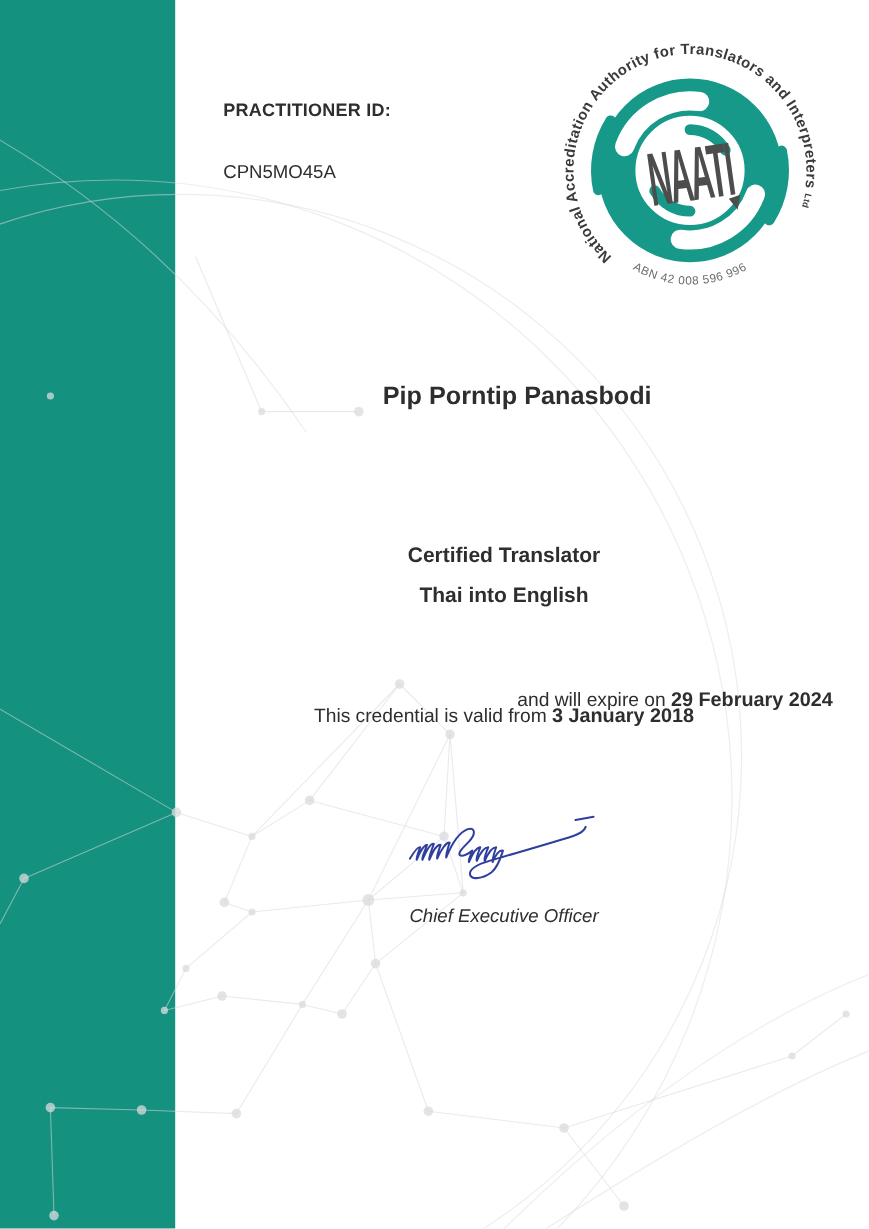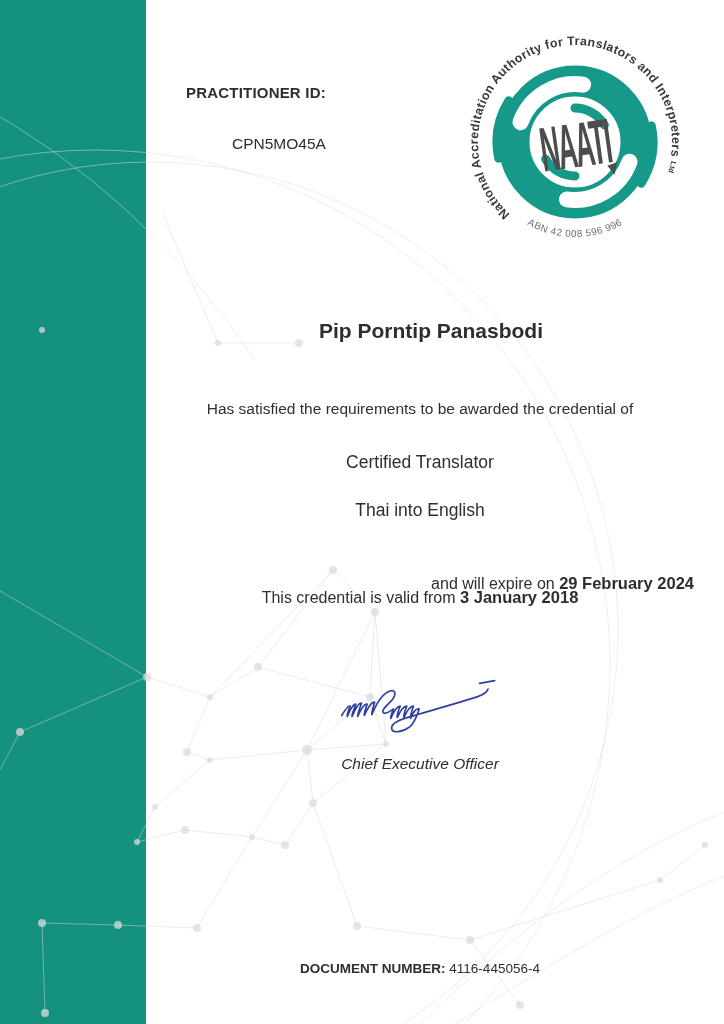--- a/index.html
+++ b/index.html
@@ -10,29 +10,29 @@
     --abn-gray:#6B6B6B;
     --logo-letter-gray:#4D4D4D;
   }
   *{margin:0;padding:0;box-sizing:border-box;}
   html,body{background:#ffffff;}
   body{font-family:"Liberation Sans",sans-serif;color:var(--text-dark);}
   .page{position:relative;width:724px;height:1024px;background:#ffffff;overflow:hidden;}
   .teal-bar{position:absolute;left:0;top:0;width:146px;height:1024px;background:var(--sidebar-teal);}
   .bg-mesh{position:absolute;left:0;top:0;width:724px;height:1024px;pointer-events:none;}
   .content{position:absolute;left:146px;top:0;width:548px;height:1024px;}
-  .practitioner{position:absolute;left:40px;top:84px;text-align:right;}
+  .practitioner{position:absolute;left:40px;top:84px;text-align:left;}
   .practitioner .label{font-size:15px;font-weight:bold;letter-spacing:.2px;}
   .practitioner .value{font-size:15.5px;margin-top:34px;}
   .logo-wrap{position:absolute;left:299px;top:12px;width:260px;height:260px;}
   .center-line{position:absolute;left:0;width:548px;text-align:center;line-height:1.25;}
   .name{top:318px;font-size:21px;font-weight:bold;padding-left:22px;}
   .statement{top:399px;font-size:15.5px;}
-  .credential-title{top:452px;font-size:17.5px;font-weight:normal;}
-  .credential-direction{top:500px;font-size:17.5px;font-weight:normal;}
+  .credential-title{top:452px;font-size:17.5px;font-weight:bold;}
+  .credential-direction{top:486px;font-size:17.5px;font-weight:bold;}
   .valid-line{top:539px;font-size:16px;margin-top:48px;}
   .expire-line{top:573px;font-size:16px;text-align:right;}
   .date-bold{font-weight:bold;font-size:16.5px;}
   .signature-wrap{position:absolute;left:190px;top:676px;width:170px;height:62px;}
   .ceo{top:754px;font-size:15.5px;font-style:italic;}
   .docnum{top:961px;font-size:13.5px;}
   .docnum .label{font-weight:bold;}
   .ring-text{font-size:12.4px;font-weight:bold;letter-spacing:.35px;fill:#3A3A3A;}
   .ring-text-small{font-size:7.5px;letter-spacing:0;}
   .abn-text{font-size:9.8px;letter-spacing:.5px;fill:var(--abn-gray);}
@@ -160,34 +160,32 @@
           <textPath href="#ringTextPath" startOffset="0"><tspan>National Accreditation Authority for Translators and Interpreters</tspan><tspan class="ring-text-small" dx="4" dy="-1">Ltd</tspan></textPath>
         </text>
         <text class="abn-text" text-anchor="middle">
           <textPath href="#abnTextPath" startOffset="50%">ABN 42 008 596 996</textPath>
         </text>
       </svg>
     </div>
 
     <div class="center-line name">Pip Porntip Panasbodi</div>
 
-    <div class="center-line statement">Has satisfied the requirements to be awarded the credential of</div>
 
     <div class="center-line credential-title">Certified Translator</div>
     <div class="center-line credential-direction">Thai into English</div>
 
     <div class="center-line valid-line"><span>This credential is valid from </span><span class="date-bold">3 January 2018</span></div>
 
     <div class="center-line expire-line"><span>and will expire on </span><span class="date-bold">29 February 2024</span></div>
 
     <div class="signature-wrap">
       <svg width="170" height="62" viewBox="0 0 180 64" aria-hidden="true">
         <path class="sig-path" d="M6,41 C9,36 13,30 15,31 C13,36 11,41 12,42 C14,36 19,28 21,29 C19,35 16,41 17,42 C20,35 24,27 27,28 C25,34 22,41 23,42 C26,35 30,28 33,29 C31,35 29,40 30,41 C33,34 38,26 41,27 C39,33 37,39 38,40 C42,30 49,18 57,15 C64,13 64,20 58,26 C53,31 48,36 50,38 C53,40 58,36 61,34 C59,39 57,43 58,44 C61,37 65,31 68,31 C66,36 64,42 65,43 C68,36 72,31 75,31 C73,36 71,42 72,43 C75,36 79,31 82,31 C80,37 78,43 79,44 C81,38 85,33 88,34 C86,40 84,48 78,53 C70,59 60,60 59,55 C58,50 66,46 76,43 C96,37 128,28 150,21 C156,19 160,16 161,13"></path>
         <path class="sig-path" d="M152,7 L168,4"></path>
       </svg>
     </div>
 
     <div class="center-line ceo">Chief Executive Officer</div>
 
-    <div class="center-line docnum"><span class="label">DOCUMENT NUMBER:</span><span>&nbsp;</span><span>4116-445056-4</span></div>
 
   </div>
 </div>
 
 </body></html>

